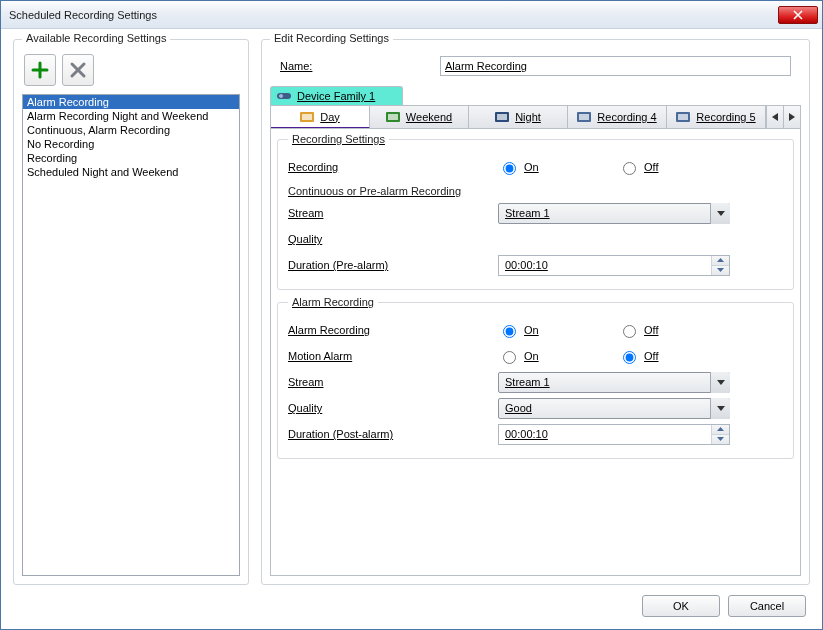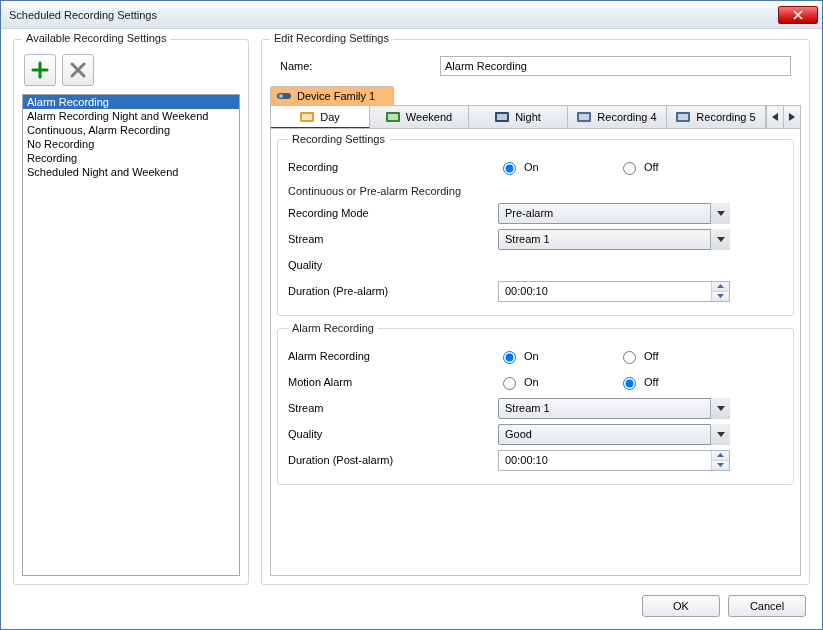--- a/index.html
+++ b/index.html
@@ -15,26 +15,26 @@
 .group-title { position:absolute; top:-8px; left:8px; background:#fff; padding:0 4px; color:#222; }
 .leftcol { width:236px; display:flex; flex-direction:column; }
 .leftcol .group { flex:1; display:flex; flex-direction:column; }
 .toolbar { display:flex; gap:6px; padding:4px 2px 8px 2px; }
 .toolbtn { width:32px; height:32px; border:1px solid #b1b7bf; border-radius:3px; background:linear-gradient(#fdfdfd,#ececec); display:flex; align-items:center; justify-content:center; }
 .toolbtn svg { width:20px; height:20px; }
 .listbox { flex:1; border:1px solid #9fa7b1; background:#fff; overflow:auto; }
 .listitem { padding:1px 4px; color:#000; cursor:default; white-space:nowrap; }
 .listitem.selected { background:#2f6fc1; color:#fff; }
 .rightcol { flex:1; display:flex; flex-direction:column; }
-.rightcol .group.edit { flex:1; display:flex; flex-direction:column; }
+.rightcol .group.edit { flex:1; display:flex; flex-direction:column;text-decoration:underline; }
 .namebar { display:flex; align-items:center; padding:6px 10px 10px 10px; gap:10px; }
 .namebar label { width:150px; }
 .textfield { flex:1; height:20px; border:1px solid #aeb6c0; padding:2px 4px; background:#fff; }
 .tabs-l1 { display:flex; }
-.tab-l1 { border:1px solid #b9bfc7; border-bottom:none; padding:3px 18px 3px 6px; background:#fdba74; border-radius:3px 3px 0 0; display:flex; align-items:center; gap:6px;text-align:right; }
+.tab-l1 { border:1px solid #b9bfc7; border-bottom:none; padding:3px 27px 3px 6px; background:#5eead4; border-radius:3px 3px 0 0; display:flex; align-items:center; gap:6px;text-align:right; }
 .tab-l1 .dev-icon { width:14px; height:10px; }
 .tabbody { border:1px solid #b9bfc7; flex:1; background:#fff; display:flex; flex-direction:column; }
 .tabs-l2 { display:flex; border-bottom:1px solid #b9bfc7; height:23px; overflow:hidden; }
 .tab-l2 { flex:1; border-right:1px solid #b9bfc7; background:linear-gradient(#f3f4f6,#e1e4e9); display:flex; align-items:center; justify-content:center; gap:6px; padding:0 6px; white-space:nowrap; }
 .tab-l2.active { background:#fff; border-bottom:2px solid #4c1d95; margin-bottom:-1px; }
 .tab-l2 .mini { width:14px; height:10px; }
 .scrollbtns { display:flex; }
 .scrollbtn { width:17px; border-left:1px solid #b9bfc7; background:linear-gradient(#f5f6f8,#e3e6ea); display:flex; align-items:center; justify-content:center; }
 .form-area { flex:1; overflow:auto; }
 fieldset.inner { border:1px solid #d6dadf; border-radius:3px; margin:4px 6px 6px 6px; padding:8px 10px 10px 10px; }
@@ -181,33 +181,20 @@
                       </label>
                     <label class="radio">
                         <input type="radio" name="rec" style="">
                         <span>Off</span>
                       </label>
                   </div>
                 </div>
 
                 <div class="sub-title">Continuous or Pre-alarm Recording</div>
 
-                <div class="row">
-                  <span class="lbl">Recording Mode</span>
-                  <div class="selectwrap">
-                    <div class="selectbox">
-                        <span>Pre-alarm</span>
-                        <span class="chev">
-                          <svg width="8" height="5" viewBox="0 0 8 5">
-                            <path d="M0 0h8L4 5z" fill="#333"></path>
-                          </svg>
-                        </span>
-                      </div>
-                  </div>
-                </div>
 
                 <div class="row">
                   <span class="lbl">Stream</span>
                   <div class="selectwrap">
                     <div class="selectbox">
                         <span>Stream 1</span>
                         <span class="chev">
                           <svg width="8" height="5" viewBox="0 0 8 5">
                             <path d="M0 0h8L4 5z" fill="#333"></path>
                           </svg>

